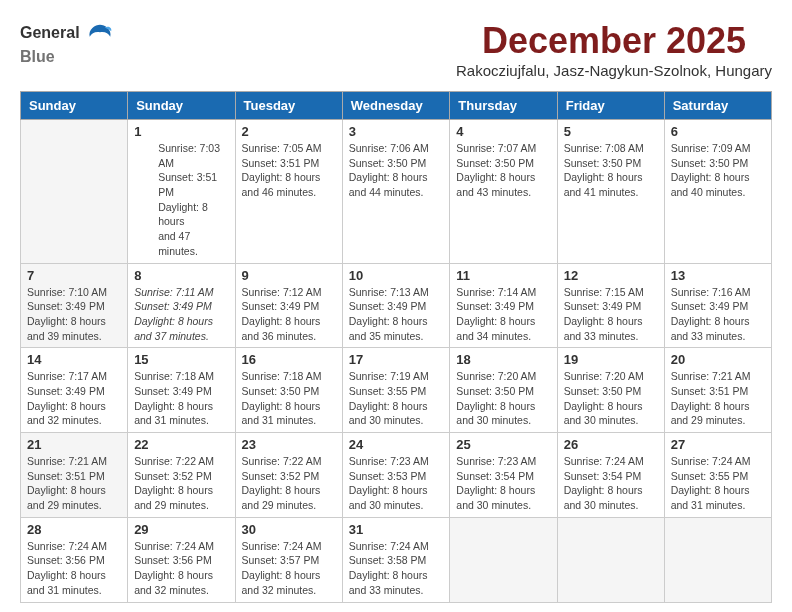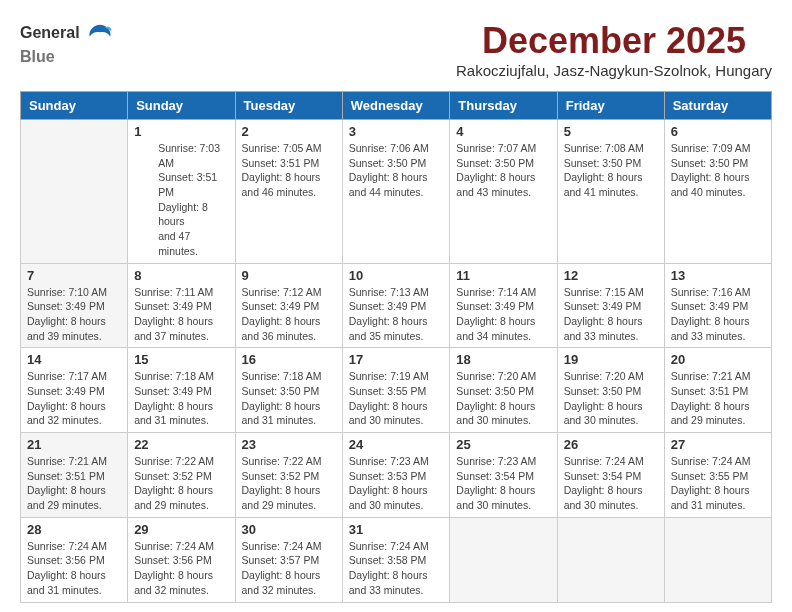--- a/index.html
+++ b/index.html
@@ -178,21 +178,21 @@
       <tr>
         <td>
           <span class="day-number">7</span>
           <div class="day-info" style="white-space: pre-line;">Sunrise: 7:10 AM
 Sunset: 3:49 PM
 Daylight: 8 hours
 and 39 minutes.</div>
         </td>
         <td>
           <span class="day-number">8</span>
-          <div class="day-info" style="white-space: pre-line;">Sunrise: 7:11 AM
+          <div class="day-info" style="white-space: pre-line; font-style: italic;">Sunrise: 7:11 AM
 Sunset: 3:49 PM
 Daylight: 8 hours
 and 37 minutes.</div>
         </td>
         <td>
           <span class="day-number">9</span>
           <div class="day-info" style="white-space: pre-line;">Sunrise: 7:12 AM
 Sunset: 3:49 PM
 Daylight: 8 hours
 and 36 minutes.</div>

